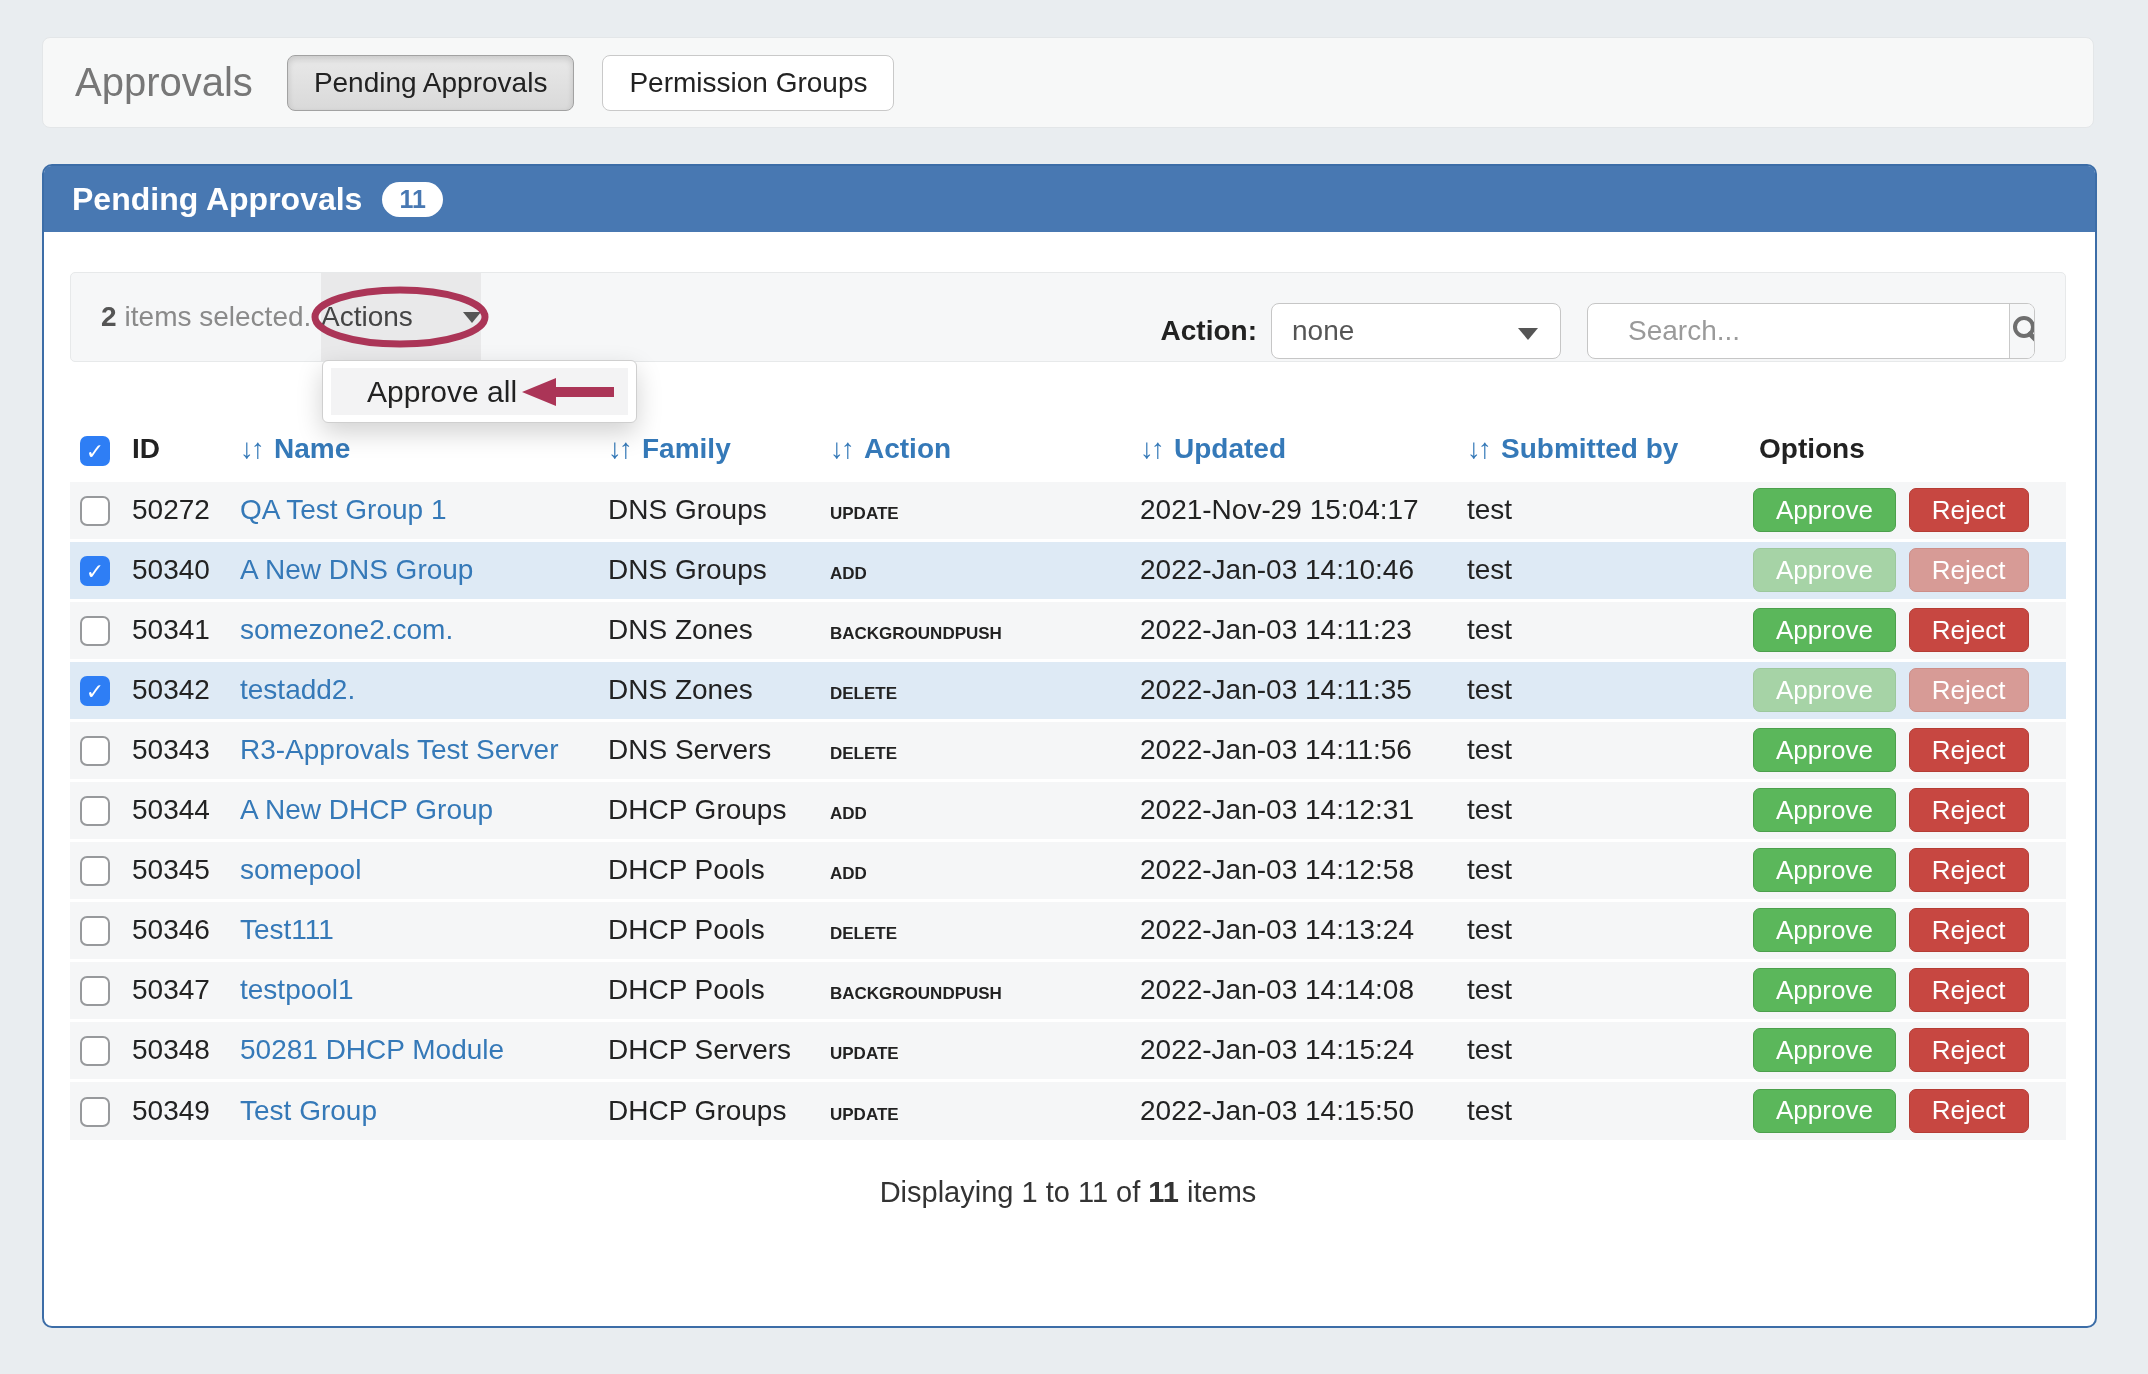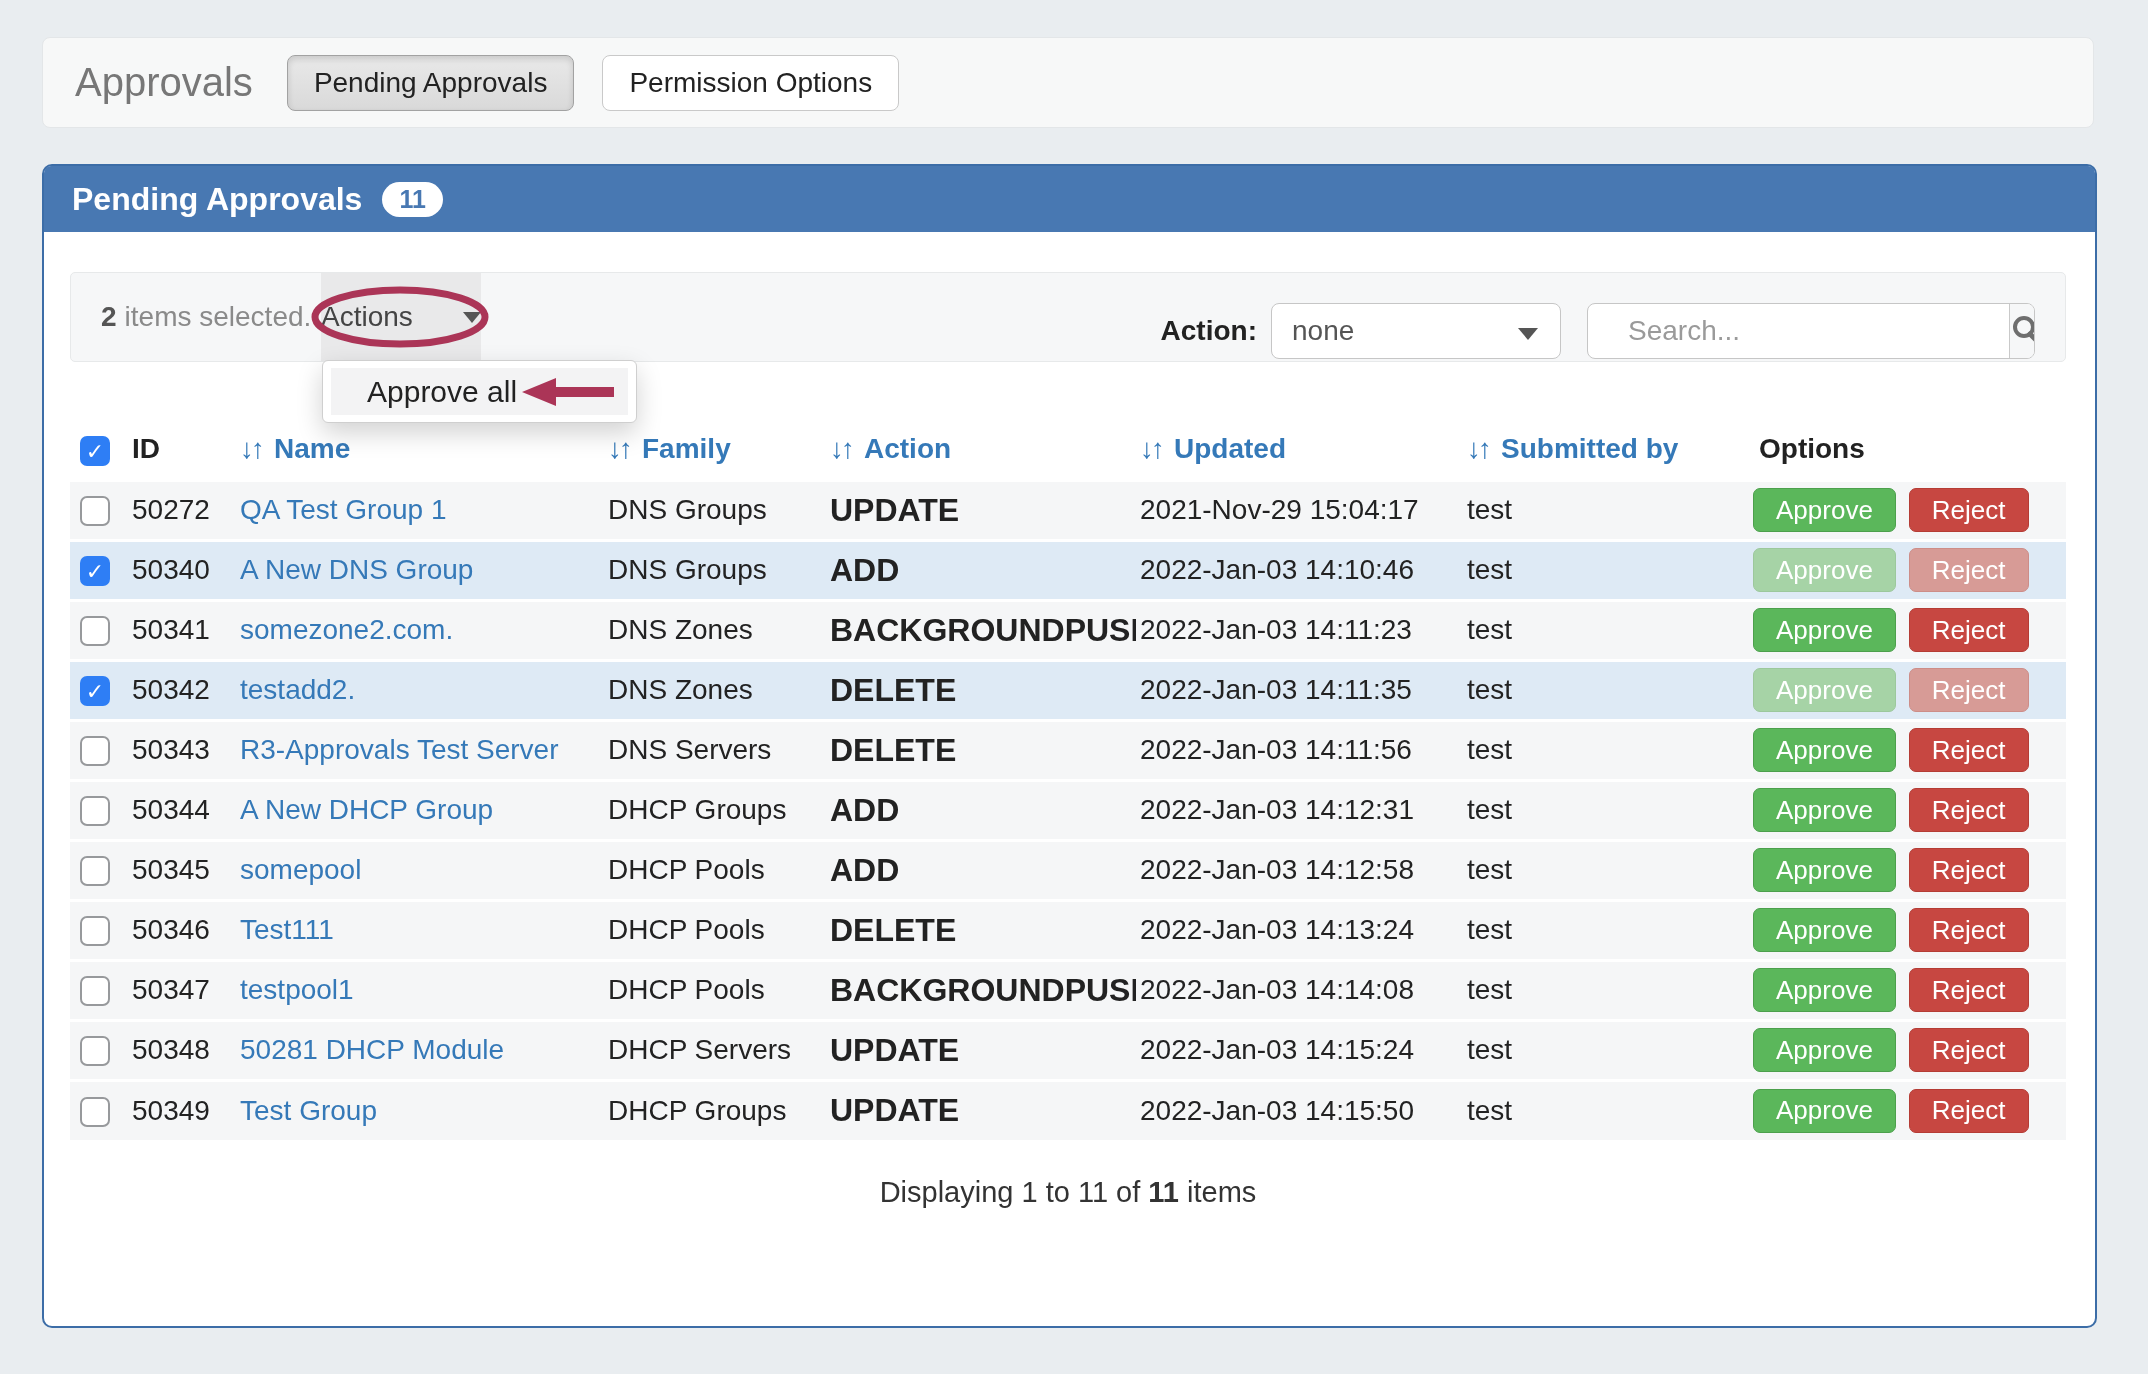--- a/index.html
+++ b/index.html
@@ -120,21 +120,21 @@
   }
   .grid th.sortable { color:#3579b8; cursor:pointer; }
   .sort-ico { color:#3579b8; letter-spacing:-3px; margin-right:12px; font-weight:bold; }
   .grid td {
     height:60px; font-size:28px; color:#222; background:#f5f6f7;
     border-top:3px solid #fff; white-space:nowrap; overflow:hidden;
   }
   .grid tr.selected td { background:#deeaf5; }
   .pad6 { padding-left:6px; } .pad4 { padding-left:4px; } .pad10 { padding-left:10px; }
   .name-link { color:#3579b8; text-decoration:none; cursor:pointer; }
-  .action-text { font-weight:bold; font-size:32px;margin-top:36px; }
+  .action-text { font-weight:bold; font-size:17px;margin-top:36px; }
   .cb {
     display:inline-block; width:30px; height:30px; border-radius:7px;
     background:#fff; border:2px solid #97999c; vertical-align:middle; cursor:pointer;
     text-align:center; line-height:28px; font-size:22px; color:#fff;
   }
   .cb.checked { background:#2e7ef5; border-color:#2e7ef5; }
   .btn {
     display:inline-flex; align-items:center; justify-content:center;
     height:44px; padding:0 22px; border-radius:7px; font-size:26px; color:#fff;
     cursor:pointer; margin-right:13px;
@@ -150,21 +150,21 @@
 </style>
 </head>
 <body>
 
 <div class="top-bar">
   <div class="top-title">Approvals</div>
   <div class="tab-btn active">
     <span>Pending Approvals</span>
   </div>
   <div class="tab-btn">
-    <span>Permission Options</span>
+    <span>Permission Groups</span>
   </div>
 </div>
 
 <div class="panel">
   <div class="panel-header">
     <span class="panel-title">Pending Approvals</span>
     <span class="panel-badge">11</span>
   </div>
 
   <div class="panel-body">

